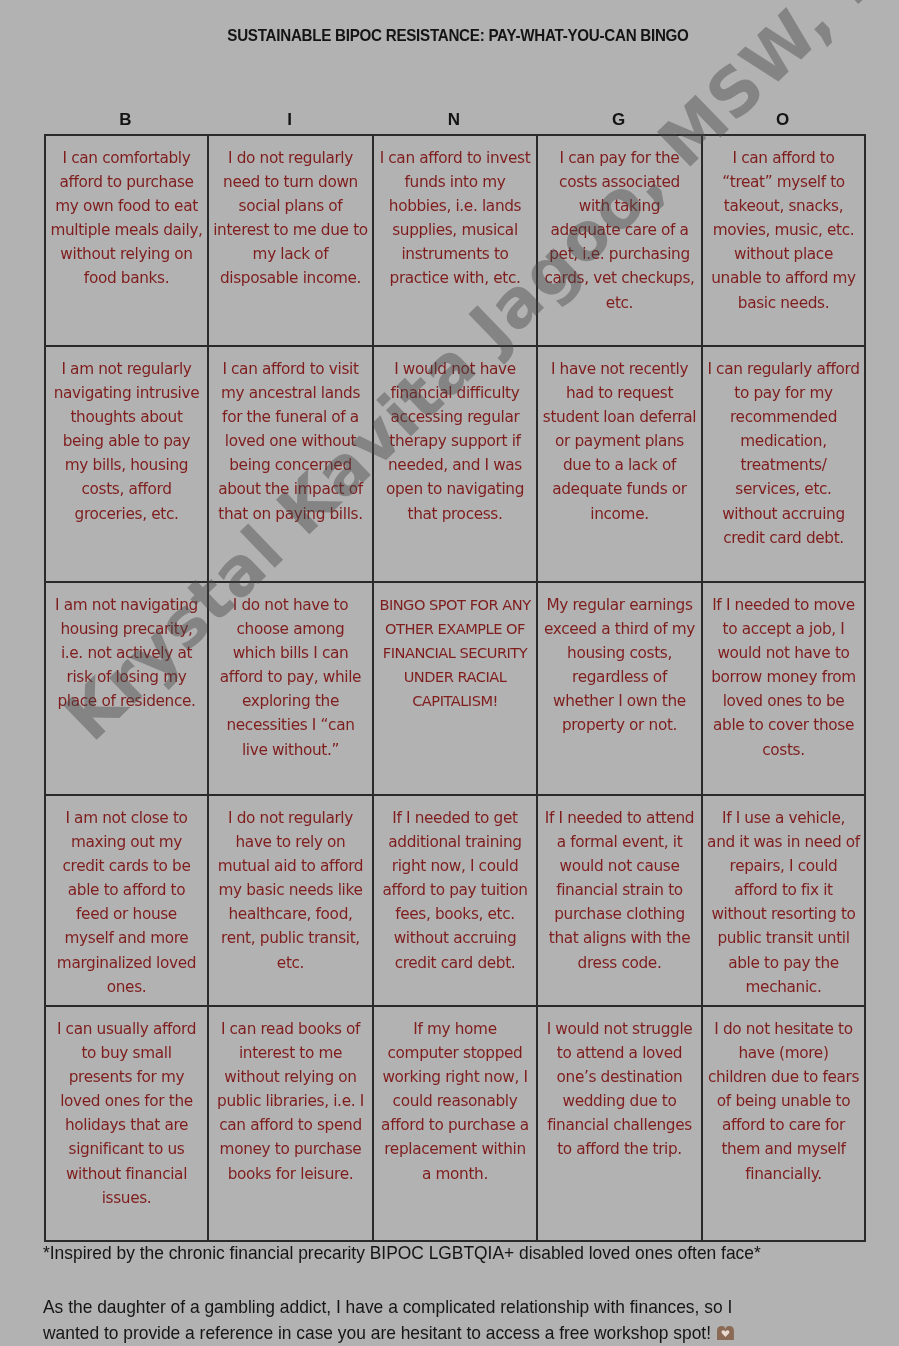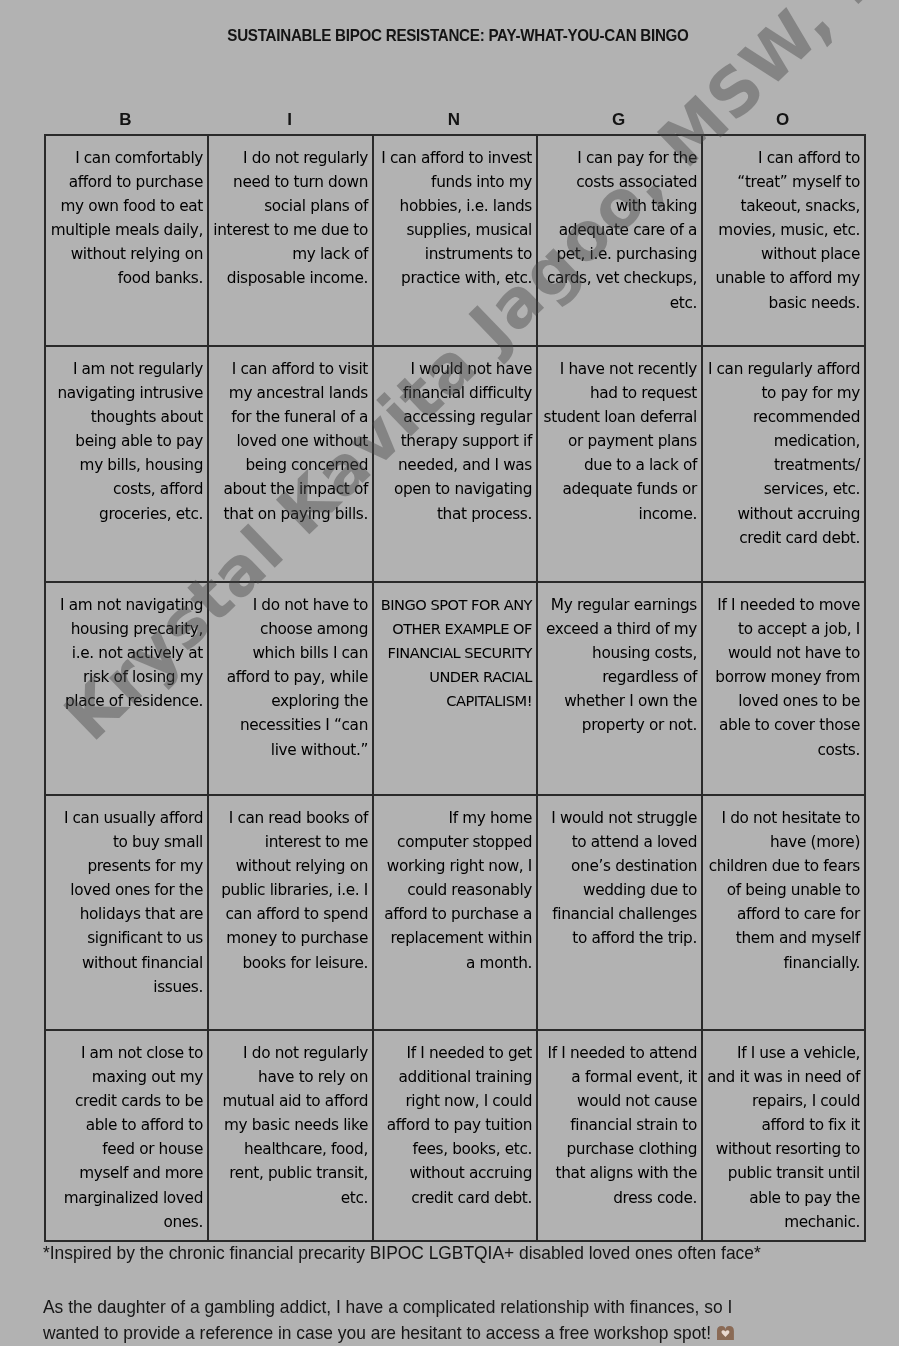--- a/index.html
+++ b/index.html
@@ -48,26 +48,26 @@
     left: 44px;
     top: 134px;
     width: 820px;
     height: 1106px;
     border-collapse: collapse;
     table-layout: fixed;
   }
   .board td {
     border: 2px solid #2a2a2a;
     vertical-align: top;
-    text-align: right;
+    text-align: center;
     padding: 10px 4px 0 4px;
     font-family: "DejaVu Sans", sans-serif;
     font-size: 15.3px;
     line-height: 24.1px;
-    color: #000000;
+    color: #7f1d1d;
     letter-spacing: -0.35px;
     box-sizing: border-box;
   }
   .board td.free {
     font-size: 14.6px;
     letter-spacing: -0.5px;
   }
   .watermark {
     position: absolute;
     left: 50px;
@@ -152,33 +152,33 @@
       <td>I have not recently had to request student loan deferral or payment plans due to a lack of adequate funds or income.</td>
       <td>I can regularly afford to pay for my recommended medication, treatments/ services, etc. without accruing credit card debt.</td>
     </tr>
     <tr style="height:213px">
       <td>I am not navigating housing precarity, i.e. not actively at risk of losing my place of residence.</td>
       <td>I do not have to choose among which bills I can afford to pay, while exploring the necessities I “can live without.”</td>
       <td class="free">BINGO SPOT FOR ANY OTHER EXAMPLE OF FINANCIAL SECURITY UNDER RACIAL CAPITALISM!</td>
       <td>My regular earnings exceed a third of my housing costs, regardless of whether I own the property or not.</td>
       <td>If I needed to move to accept a job, I would not have to borrow money from loved ones to be able to cover those costs.</td>
     </tr>
+    <tr style="height:211px">
+      <td>I am not close to maxing out my credit cards to be able to afford to feed or house myself and more marginalized loved ones.</td>
+      <td>I do not regularly have to rely on mutual aid to afford my basic needs like healthcare, food, rent, public transit, etc.</td>
+      <td>If I needed to get additional training right now, I could afford to pay tuition fees, books, etc. without accruing credit card debt.</td>
+      <td>If I needed to attend a formal event, it would not cause financial strain to purchase clothing that aligns with the dress code.</td>
+      <td>If I use a vehicle, and it was in need of repairs, I could afford to fix it without resorting to public transit until able to pay the mechanic.</td>
+    </tr>
     <tr style="height:235px">
       <td>I can usually afford to buy small presents for my loved ones for the holidays that are significant to us without financial issues.</td>
       <td>I can read books of interest to me without relying on public libraries, i.e. I can afford to spend money to purchase books for leisure.</td>
       <td>If my home computer stopped working right now, I could reasonably afford to purchase a replacement within a month.</td>
       <td>I would not struggle to attend a loved one’s destination wedding due to financial challenges to afford the trip.</td>
       <td>I do not hesitate to have (more) children due to fears of being unable to afford to care for them and myself financially.</td>
-    </tr>
-    <tr style="height:211px">
-      <td>I am not close to maxing out my credit cards to be able to afford to feed or house myself and more marginalized loved ones.</td>
-      <td>I do not regularly have to rely on mutual aid to afford my basic needs like healthcare, food, rent, public transit, etc.</td>
-      <td>If I needed to get additional training right now, I could afford to pay tuition fees, books, etc. without accruing credit card debt.</td>
-      <td>If I needed to attend a formal event, it would not cause financial strain to purchase clothing that aligns with the dress code.</td>
-      <td>If I use a vehicle, and it was in need of repairs, I could afford to fix it without resorting to public transit until able to pay the mechanic.</td>
     </tr>
   </tbody>
 </table>
 
 <div class="watermark">Krystal Kavita Jagoo, MSW, RSW</div>
 
 <div class="footnote">*Inspired by the chronic financial precarity BIPOC LGBTQIA+ disabled loved ones often face*</div>
 
 <div class="note">
   <span class="line">As the daughter of a gambling addict, I have a complicated relationship with finances, so I</span>

